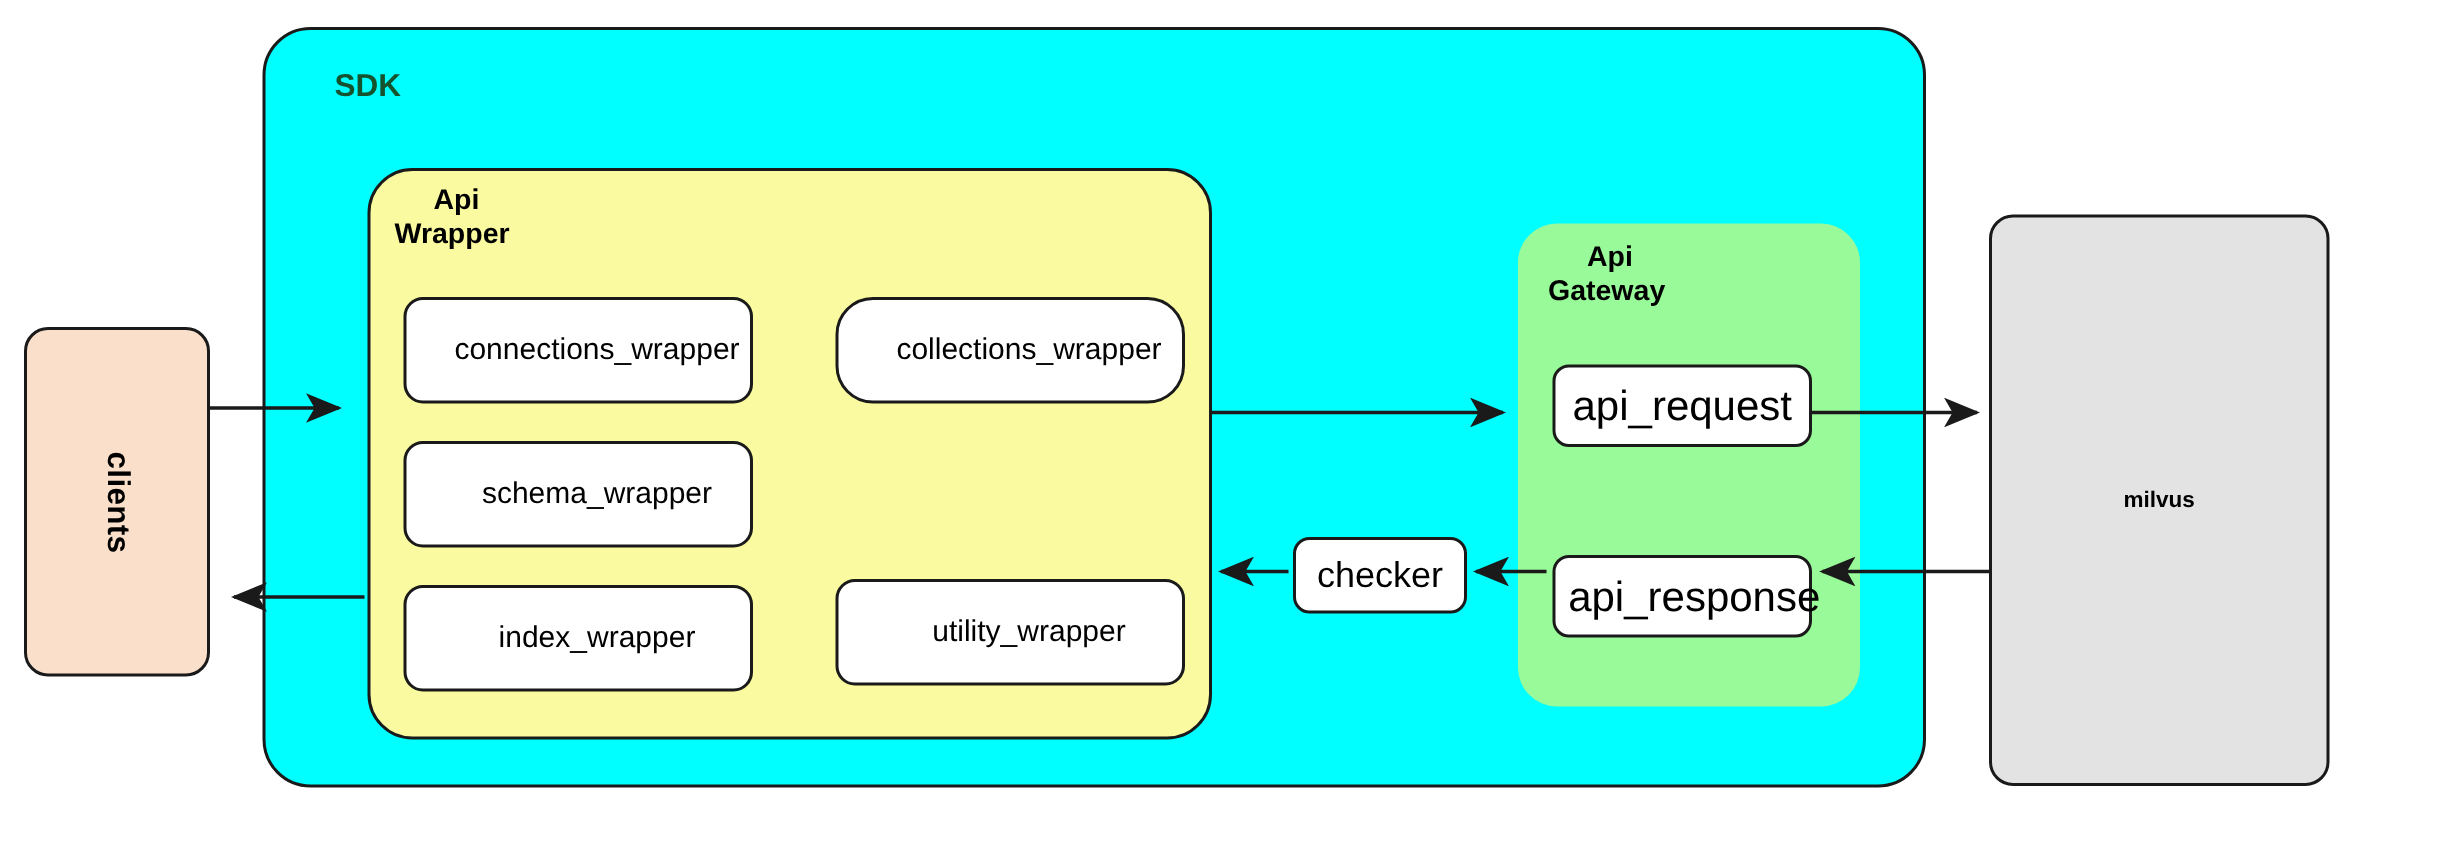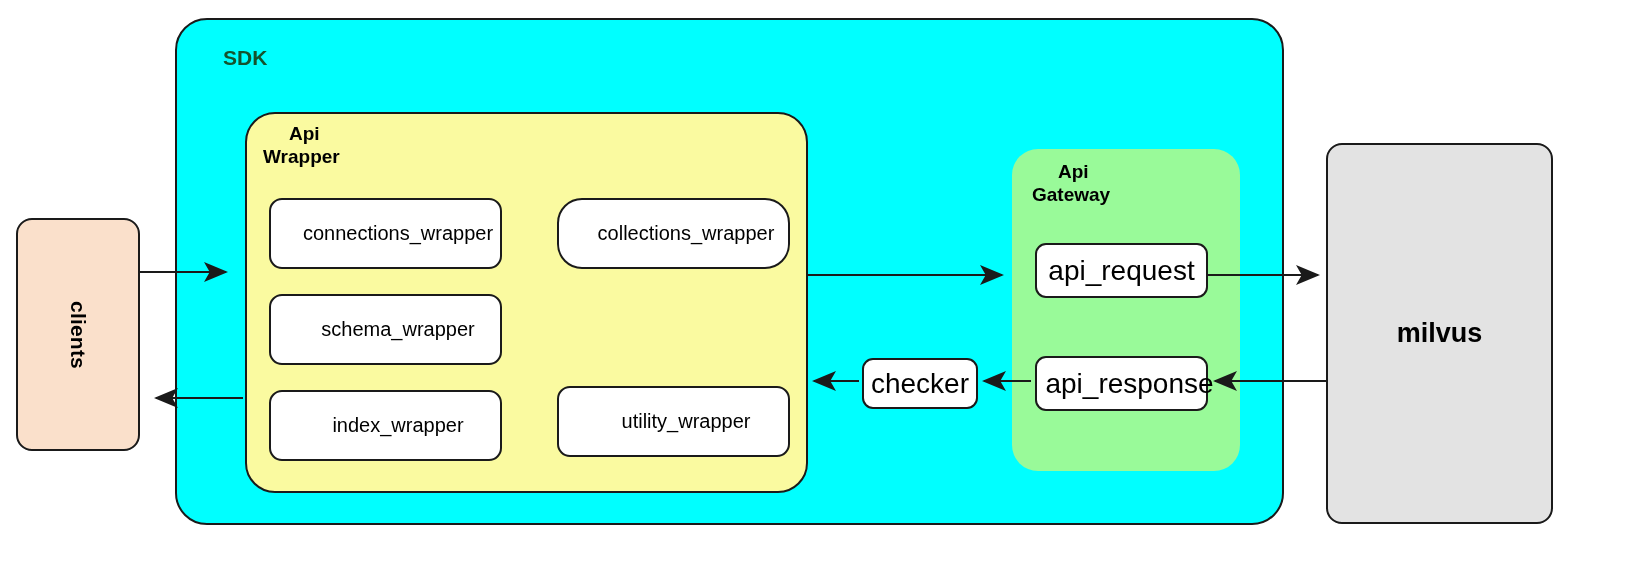--- a/index.html
+++ b/index.html
@@ -156,35 +156,35 @@
     color: #000000;
   }
 
   
   .checker-box {
     left: 860px;
     top: 356px;
     width: 116px;
     height: 51px;
     border-radius: 11px;
-    font-size: 28px;
+    font-size: 24px;
     color: #000000;
   }
 
   
   .milvus-box {
     left: 1326px;
     top: 143px;
     width: 227px;
     height: 381px;
     background: #e3e3e3;
     border-radius: 16px;
   }
   .milvus-label {
-    font-size: 27px;
+    font-size: 15px;
     font-weight: bold;
     color: #000000;
   }
 
   
   #arrow-layer {
     position: absolute;
     left: 0;
     top: 0;
     width: 1634px;
@@ -218,21 +218,21 @@
     </div>
 
     <div class="box checker-box" style="left:685px; top:338px;">checker</div>
 
     <div class="box gateway-box" style="left:835px; top:129px;">
       <div class="gateway-title">
         <span>Api</span>
         <span class="line2">Gateway</span>
       </div>
       <div class="gw-cell" style="top:94px;">api_request</div>
-      <div class="gw-cell" style="top:207px;padding-left:16px;">api_response</div>
+      <div class="gw-cell" style="top:221px;padding-left:16px;">api_response</div>
     </div>
   </div>
 
   <div class="box milvus-box">
     <span class="milvus-label">milvus</span>
   </div>
 
   <svg id="arrow-layer" viewBox="0 0 1634 574">
     <defs>
       <marker id="ah-r" markerWidth="11" markerHeight="9" refX="10" refY="4.5" orient="auto" markerUnits="strokeWidth">

